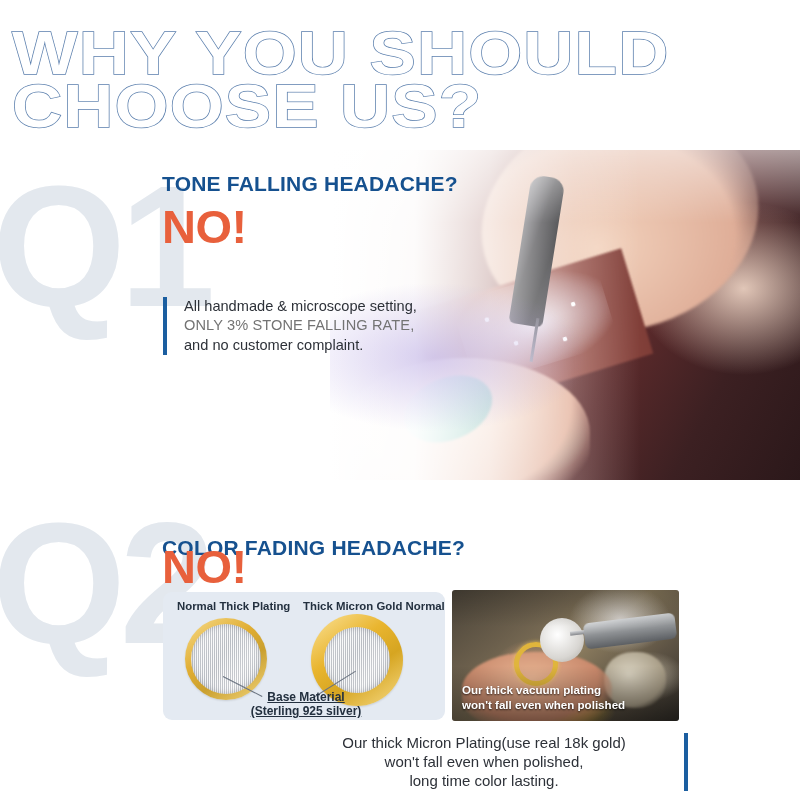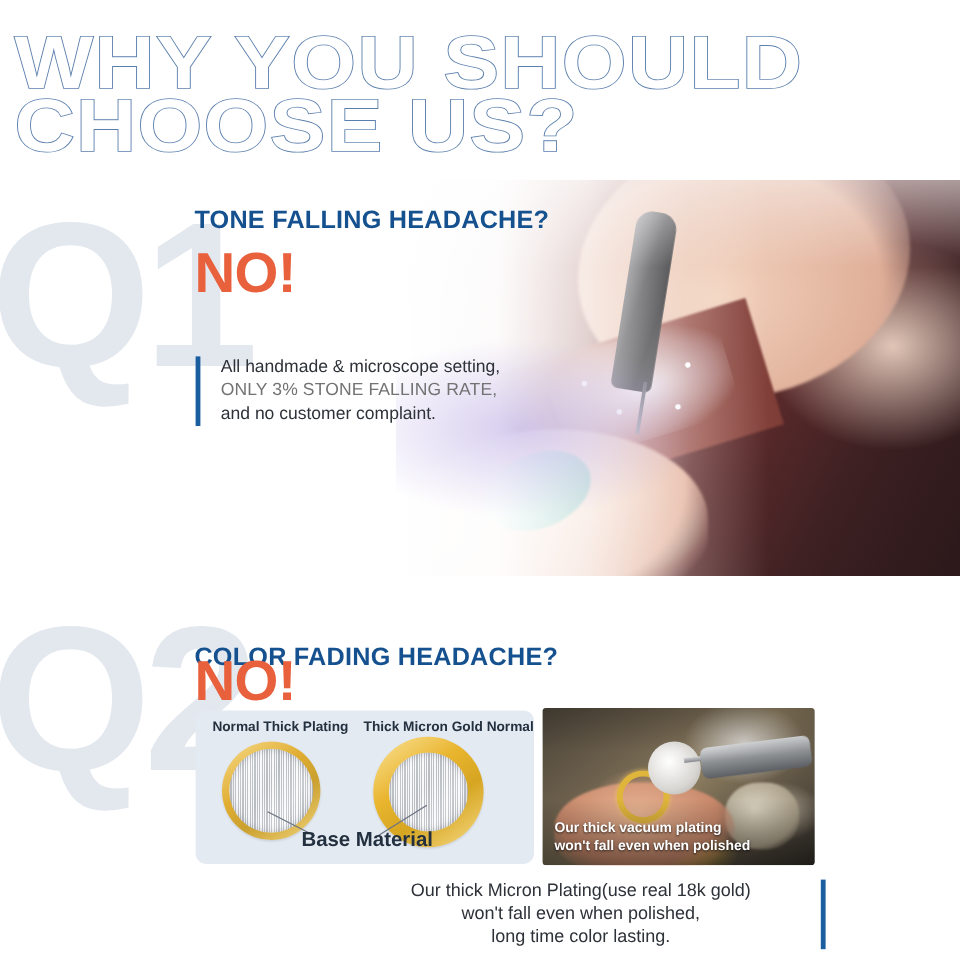--- a/index.html
+++ b/index.html
@@ -178,21 +178,21 @@
     background:linear-gradient(145deg,#fbe39a,#e9b52f 38%,#d6a521 62%,#f8dc87);
     box-shadow:0 1px 2px rgba(0,0,0,.12);}
   #coin-thick .coin-core{left:13px;top:13px;width:66px;height:66px;}
 
   .leader{position:absolute;height:1px;background:#6a7381;transform-origin:left center;}
   #leader-left{left:60px;top:84px;width:44px;transform:rotate(27deg);}
   #leader-right{left:152px;top:104px;width:48px;transform:rotate(-32deg);}
 
   .base-caption{
     position:absolute;left:4px;right:0;top:98px;text-align:center;
-    font-size:17px;font-weight:700;color:#23303f;line-height:1.2;
+    font-size:12px;font-weight:700;color:#23303f;line-height:1.2;text-decoration:underline;
   }
   .base-caption .sub{font-weight:700;}
 
   
   .photo-q2{
     position:absolute;left:452px;top:590px;width:227px;height:131px;
     border-radius:3px;overflow:hidden;
   }
   .photo-q2-img{
     position:absolute;inset:0;
@@ -308,20 +308,21 @@
     </div>
     <div class="coin" id="coin-thick">
       <div class="coin-core"></div>
     </div>
 
     <div class="leader" id="leader-left"></div>
     <div class="leader" id="leader-right"></div>
 
     <div class="base-caption">
       <div>Base Material</div>
+      <div class="sub">(Sterling 925 silver)</div>
     </div>
   </div>
 
   <div class="photo-q2">
     <div class="photo-q2-img"></div>
     <div class="q2-stone"></div>
     <div class="q2-fingers"></div>
     <div class="q2-ring"></div>
     <div class="q2-disc"></div>
     <div class="q2-shaft"></div>

